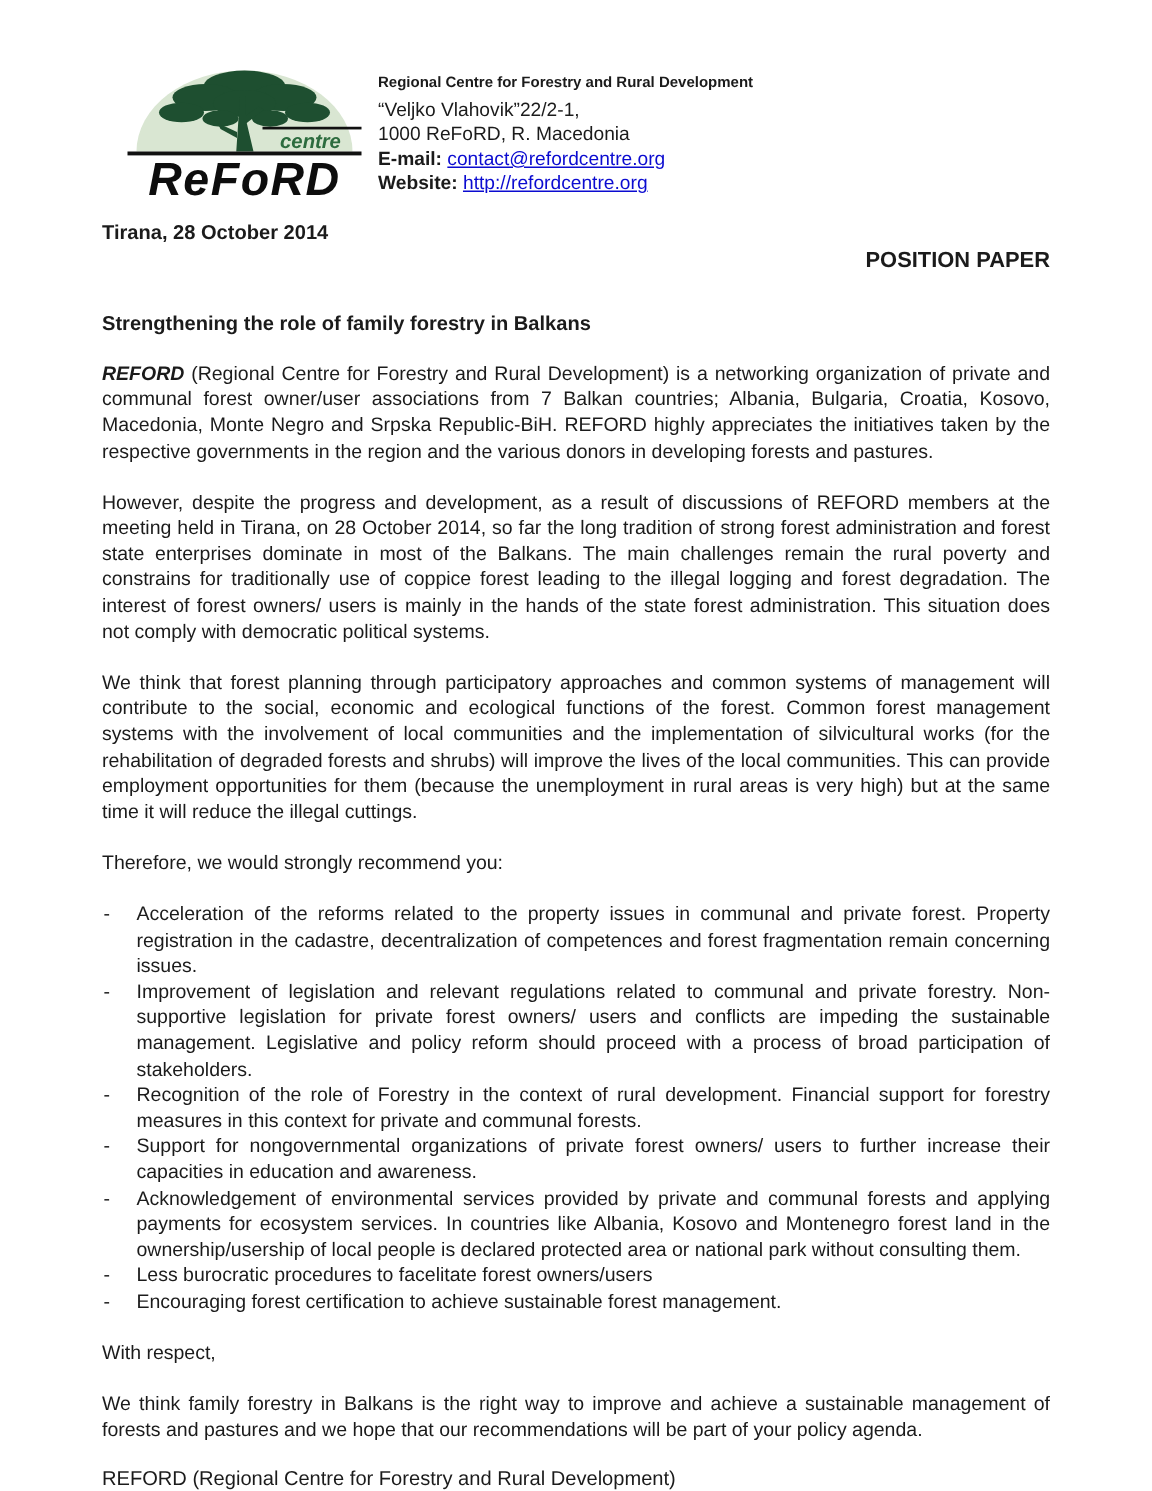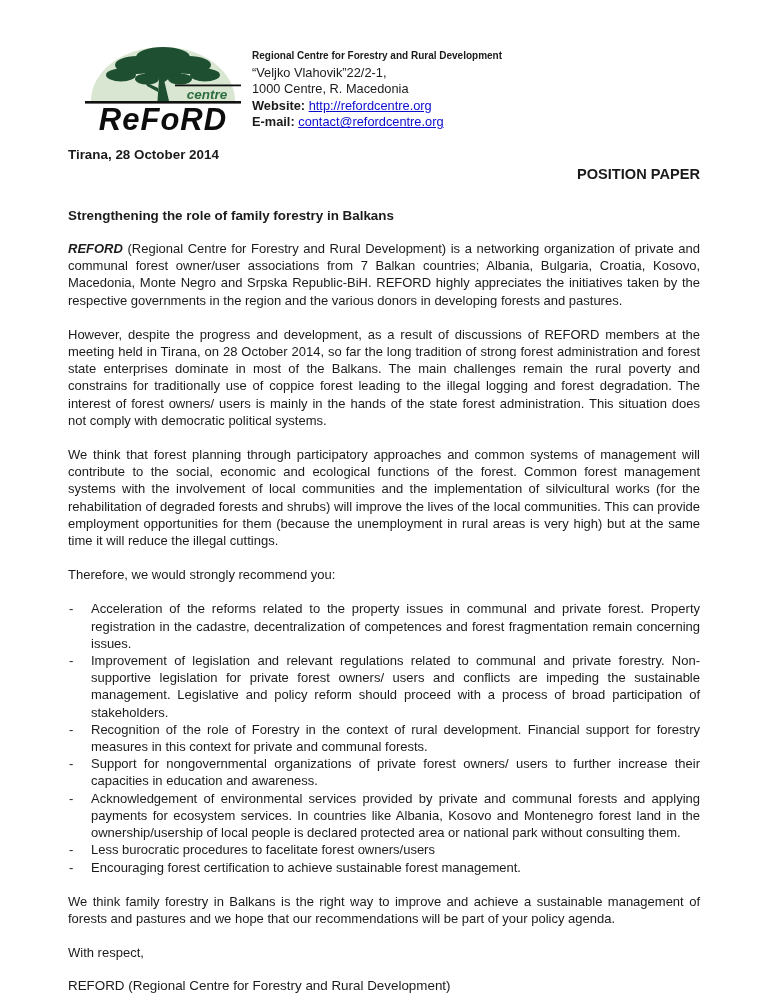--- a/index.html
+++ b/index.html
@@ -74,28 +74,28 @@
         <text x="124" y="58.5" text-anchor="middle" font-family="Liberation Sans, sans-serif" font-size="13.5" font-style="italic" font-weight="bold" fill="#2d6c3f">centre</text>
 
         <rect x="2" y="61" width="156" height="2.6" fill="#111111"></rect>
 
         <text x="80" y="90" text-anchor="middle" font-family="Liberation Sans, sans-serif" font-size="31" font-style="italic" font-weight="bold" letter-spacing="1" fill="#0d0d0d">ReFoRD</text>
       </svg>
     </div>
     <div class="org-block">
       <div class="org-name bold">Regional Centre for Forestry and Rural Development</div>
       <div>“Veljko Vlahovik”22/2-1,</div>
-      <div>1000 Centre, R. Macedonia</div>
+      <div>1000 ReFoRD, R. Macedonia</div>
+      <div>
+        <span class="bold">E-mail:</span>
+        <a class="link" href="#">contact@refordcentre.org</a>
+      </div>
       <div>
         <span class="bold">Website:</span>
         <a class="link" href="#">http://refordcentre.org</a>
-      </div>
-      <div>
-        <span class="bold">E-mail:</span>
-        <a class="link" href="#">contact@refordcentre.org</a>
       </div>
     </div>
   </div>
 
   <div class="dateline">Tirana, 28 October 2014</div>
   <div class="doc-title">POSITION PAPER</div>
   <div class="section-heading">Strengthening the role of family forestry in Balkans</div>
 
   <p class="para"><span class="bold-italic">REFORD</span><span> (Regional Centre for Forestry and Rural Development) is a networking organization of private and communal forest owner/user associations from 7 Balkan countries; Albania, Bulgaria, Croatia, Kosovo, Macedonia, Monte Negro and Srpska Republic-BiH. REFORD highly appreciates the initiatives taken by the respective governments in the region and the various donors in developing forests and pastures.</span></p>
 
@@ -108,19 +108,19 @@
   <ul class="rec-list">
     <li class="rec-item"><span class="dash">-</span><span>Acceleration of the reforms related to the property issues in communal and private forest. Property registration in the cadastre, decentralization of competences and forest fragmentation remain concerning issues.</span></li>
     <li class="rec-item"><span class="dash">-</span><span>Improvement of legislation and relevant regulations related to communal and private forestry. Non-supportive legislation for private forest owners/ users and conflicts are impeding the sustainable management. Legislative and policy reform should proceed with a process of broad participation of stakeholders.</span></li>
     <li class="rec-item"><span class="dash">-</span><span>Recognition of the role of Forestry in the context of rural development. Financial support for forestry measures in this context for private and communal forests.</span></li>
     <li class="rec-item"><span class="dash">-</span><span>Support for nongovernmental organizations of private forest owners/ users to further increase their capacities in education and awareness.</span></li>
     <li class="rec-item"><span class="dash">-</span><span>Acknowledgement of environmental services provided by private and communal forests and applying payments for ecosystem services. In countries like Albania, Kosovo and Montenegro forest land in the ownership/usership of local people is declared protected area or national park without consulting them.</span></li>
     <li class="rec-item"><span class="dash">-</span><span>Less burocratic procedures to facelitate forest owners/users</span></li>
     <li class="rec-item"><span class="dash">-</span><span>Encouraging forest certification to achieve sustainable forest management.</span></li>
   </ul>
 
+  <p class="para">With respect,</p>
+
   <p class="para">We think family forestry in Balkans is the right way to improve and achieve a sustainable management of forests and pastures and we hope that our recommendations will be part of your policy agenda.</p>
-
-  <p class="para">With respect,</p>
 
   <p class="signature">REFORD (Regional Centre for Forestry and Rural Development)</p>
 
 </div>
 
 </body></html>

